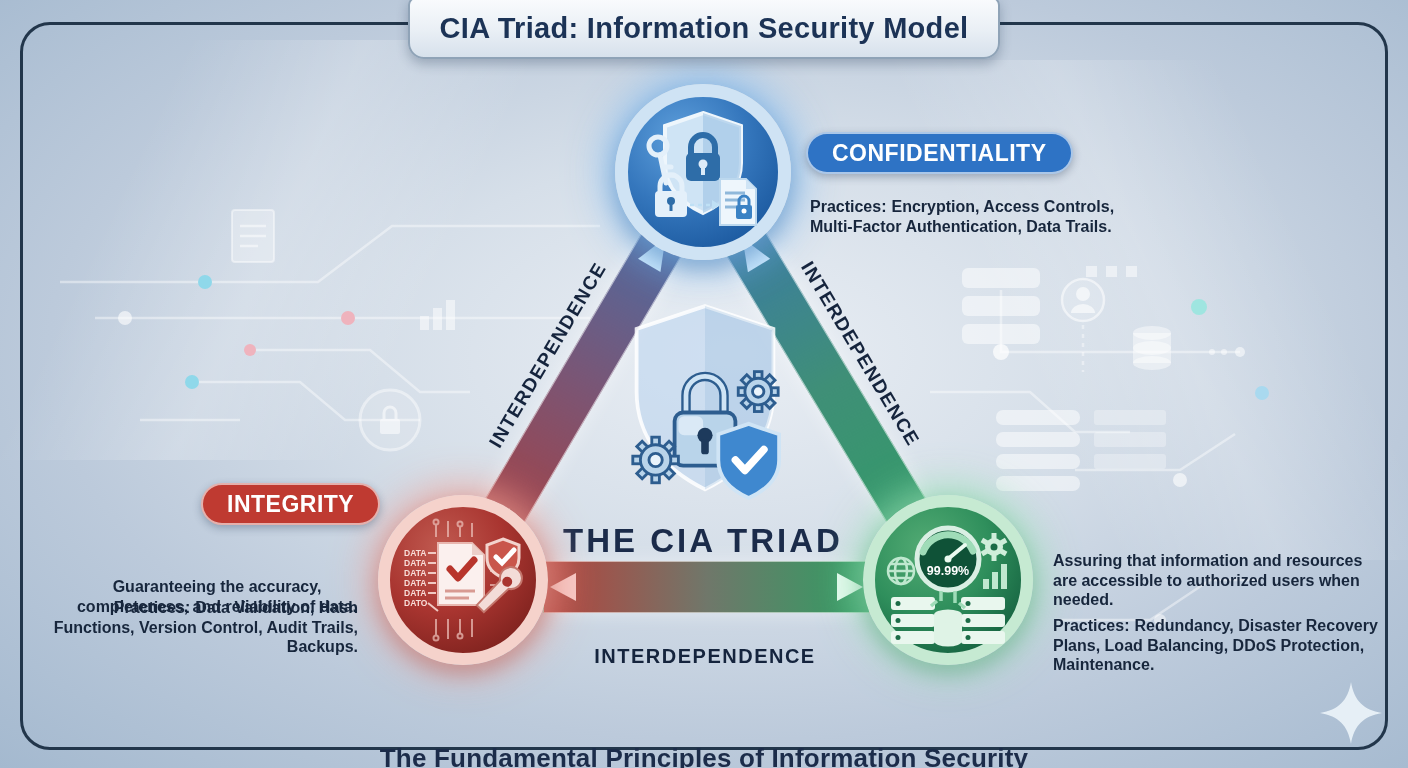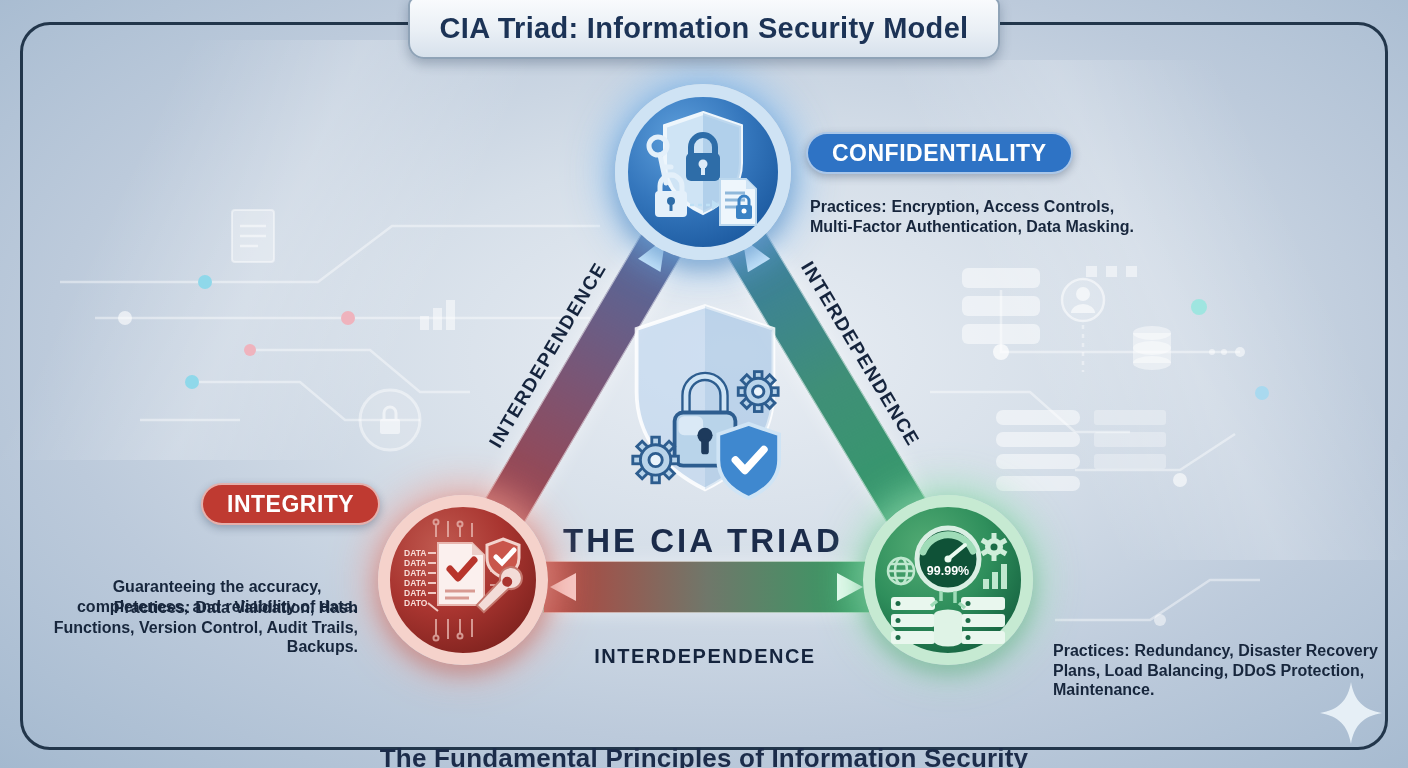--- a/index.html
+++ b/index.html
@@ -93,21 +93,21 @@
   .badge.avail{left:1048px;top:507px;background:#2d9c62;}
 
   .textblock{position:absolute;z-index:6;color:#17263c;font-size:16px;line-height:1.22;font-weight:bold;}
   .textblock p{margin:0;}
   .textblock .plabel{margin-right:5px;}
   .tb-conf-desc{left:810px;top:146px;width:340px;}
   .tb-conf-prac{left:810px;top:197px;width:345px;}
   .tb-integ-desc{left:60px;top:577px;width:314px;text-align:center;}
   .tb-integ-prac{left:44px;top:598px;width:314px;text-align:right;}
   .tb-avail-desc{left:1053px;top:551px;width:322px;}
-  .tb-avail-prac{left:1053px;top:616px;width:326px;margin-top:25px;}
+  .tb-avail-prac{left:1053px;top:616px;width:326px;}
 
   .sparkle{position:absolute;left:1320px;top:682px;z-index:6;}
 </style>
 </head>
 <body>
 
 <div class="canvas">
 
   <div class="streak s1"></div>
   <div class="streak s2"></div>
@@ -407,33 +407,36 @@
         <path d="M66 84 v10 M80 84 v12"></path>
         <path d="M62 94 l-6 5 M84 96 l6 5"></path>
       </g>
     </svg>
   </div>
 
   <div class="badge conf">
     <span>CONFIDENTIALITY</span>
   </div>
   <div class="textblock tb-conf-prac">
-    <p><strong class="plabel">Practices:</strong><span>Encryption, Access Controls, Multi-Factor Authentication, Data Masking.</span></p>
+    <p><strong class="plabel">Practices:</strong><span>Encryption, Access Controls, Multi-Factor Authentication, Data Trails.</span></p>
   </div>
 
   <div class="badge integ">
     <span>INTEGRITY</span>
   </div>
   <div class="textblock tb-integ-desc">
     <p>Guaranteeing the accuracy, completeness, and reliability of data.</p>
   </div>
   <div class="textblock tb-integ-prac">
     <p><strong class="plabel">Practices:</strong><span>Data Validation, Hash Functions, Version Control, Audit Trails, Backups.</span></p>
   </div>
 
+  <div class="textblock tb-avail-desc">
+    <p>Assuring that information and resources are accessible to authorized users when needed.</p>
+  </div>
   <div class="textblock tb-avail-prac">
     <p><strong class="plabel">Practices:</strong><span>Redundancy, Disaster Recovery Plans, Load Balancing, DDoS Protection, Maintenance.</span></p>
   </div>
 
   <div class="caption">The Fundamental Principles of Information Security</div>
 
   <svg class="sparkle" width="62" height="62" viewBox="0 0 60 60">
     <path d="M30 0 C33 18 42 27 60 30 C42 33 33 42 30 60 C27 42 18 33 0 30 C18 27 27 18 30 0 Z" fill="#e9f1f8" opacity="0.95"></path>
   </svg>
 

